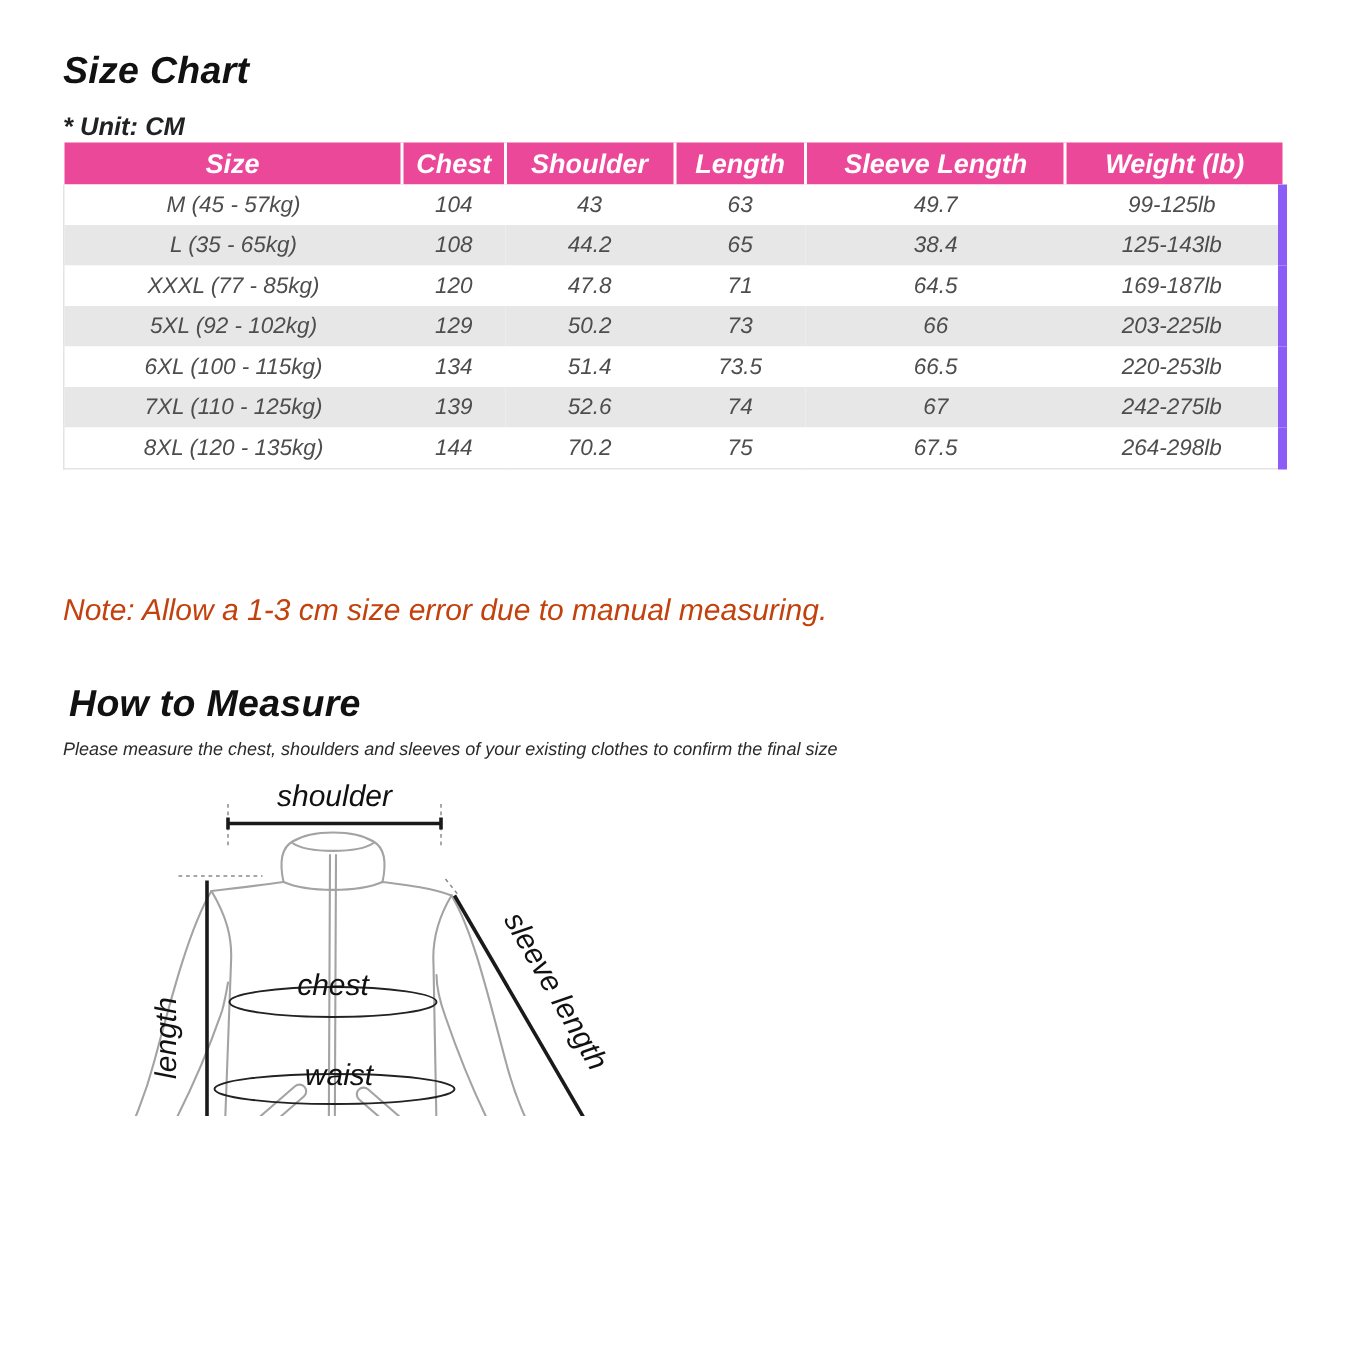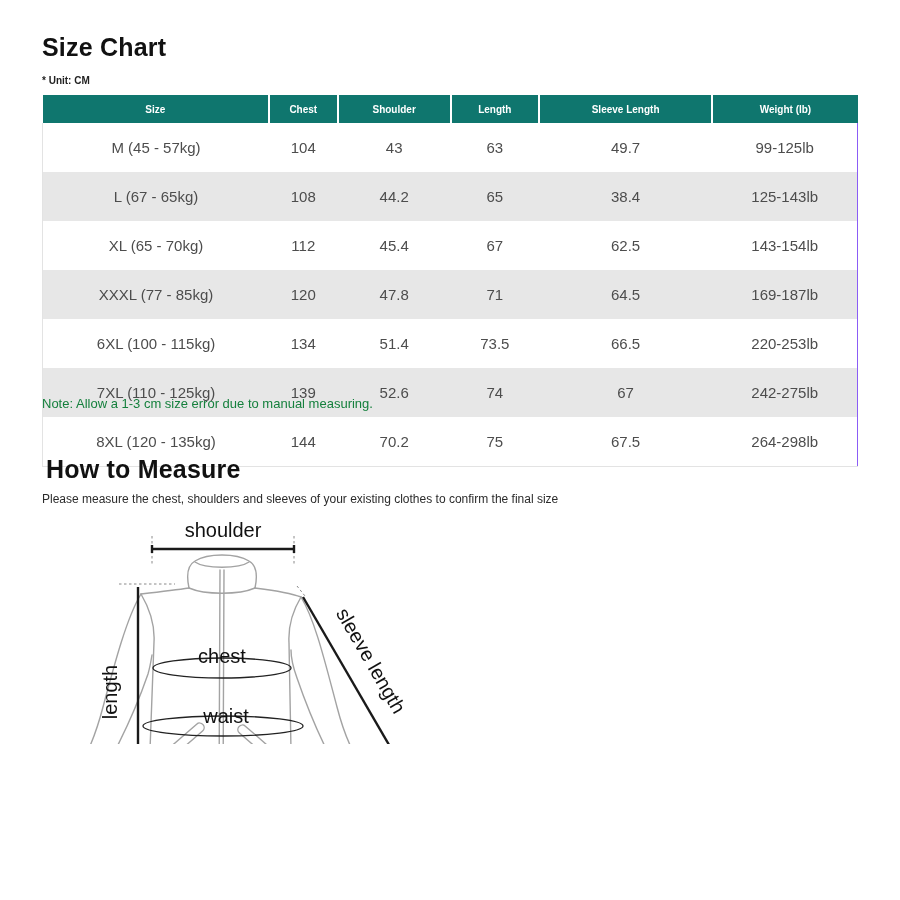--- a/index.html
+++ b/index.html
@@ -1,35 +1,35 @@
 <!DOCTYPE html>
 <html><head>
 <meta charset="utf-8">
 <style>
   html,body{margin:0;padding:0;background:#fff;}
   body{width:900px;height:900px;font-family:"Liberation Sans",sans-serif;}
-  .page{position:relative;width:900px;height:744px;background:#fff;overflow:hidden;}
+  .page{position:relative;width:900px;height:744px;background:#fff;overflow:hidden;font-style:italic;}
 
   .h-title{position:absolute;margin:0;font-size:25px;font-weight:700;color:#111;letter-spacing:.2px;}
   #size-chart-title{left:42px;top:33px;}
   #how-to-measure-title{left:46px;top:455px;}
 
-  .unit-note{position:absolute;left:42px;top:75px;font-size:10px;font-weight:700;color:#222;}
+  .unit-note{position:absolute;left:42px;top:75px;font-size:17px;font-weight:700;color:#222;}
 
   .size-table{position:absolute;left:42px;top:95px;width:816px;border-collapse:collapse;table-layout:fixed;}
-  .size-table thead th{background:#0f766e;color:#fff;font-size:10px;font-weight:600;height:28px;padding:0;text-align:center;border-left:2px solid #fff;}
+  .size-table thead th{background:#ec4899;color:#fff;font-size:18px;font-weight:600;height:28px;padding:0;text-align:center;border-left:2px solid #fff;}
   .size-table thead th:first-child{border-left:none;}
-  .size-table tbody td{height:27px;padding:11px;text-align:center;font-size:15px;color:#4d4d4d;}
+  .size-table tbody td{height:27px;padding:0;text-align:center;font-size:15px;color:#4d4d4d;}
   .size-table tbody tr:nth-child(odd){background:#ffffff;}
   .size-table tbody tr:nth-child(even){background:#e7e7e7;}
   .size-table tbody td:first-child{border-left:1px solid #e3e3e3;}
-  .size-table tbody td:last-child{border-right:1px solid #8b5cf6;}
+  .size-table tbody td:last-child{border-right:6px solid #8b5cf6;}
   .size-table tbody tr:last-child td{border-bottom:1px solid #e3e3e3;}
 
-  .table-note{position:absolute;left:42px;top:396px;font-size:13px;color:#15803d;}
+  .table-note{position:absolute;left:42px;top:396px;font-size:20px;color:#c2410c;}
   .measure-sub{position:absolute;left:42px;top:492px;font-size:12px;color:#2b2b2b;}
 
   .diagram{position:absolute;left:55px;top:512px;}
   .diagram text{font-family:"Liberation Sans",sans-serif;fill:#111;}
   .garment{fill:none;stroke:#a3a3a3;stroke-width:1.4;stroke-linecap:round;stroke-linejoin:round;}
   .pocket{fill:#fff;stroke:#a3a3a3;stroke-width:1.4;}
   .measure{stroke:#1a1a1a;stroke-width:2.4;fill:none;stroke-linecap:butt;}
   .guide{stroke:#8a8a8a;stroke-width:1;fill:none;stroke-dasharray:2.5,2.5;}
   .girth{fill:none;stroke:#222;stroke-width:1.3;}
   .dlabel{font-size:20px;}
@@ -65,42 +65,42 @@
     <tbody>
         <tr>
           <td>M (45 - 57kg)</td>
           <td>104</td>
           <td>43</td>
           <td>63</td>
           <td>49.7</td>
           <td>99-125lb</td>
         </tr>
         <tr>
-          <td>L (67 - 65kg)</td>
+          <td>L (35 - 65kg)</td>
           <td>108</td>
           <td>44.2</td>
           <td>65</td>
           <td>38.4</td>
           <td>125-143lb</td>
-        </tr>
-        <tr>
-          <td>XL (65 - 70kg)</td>
-          <td>112</td>
-          <td>45.4</td>
-          <td>67</td>
-          <td>62.5</td>
-          <td>143-154lb</td>
         </tr>
         <tr>
           <td>XXXL (77 - 85kg)</td>
           <td>120</td>
           <td>47.8</td>
           <td>71</td>
           <td>64.5</td>
           <td>169-187lb</td>
+        </tr>
+        <tr>
+          <td>5XL (92 - 102kg)</td>
+          <td>129</td>
+          <td>50.2</td>
+          <td>73</td>
+          <td>66</td>
+          <td>203-225lb</td>
         </tr>
         <tr>
           <td>6XL (100 - 115kg)</td>
           <td>134</td>
           <td>51.4</td>
           <td>73.5</td>
           <td>66.5</td>
           <td>220-253lb</td>
         </tr>
         <tr>

